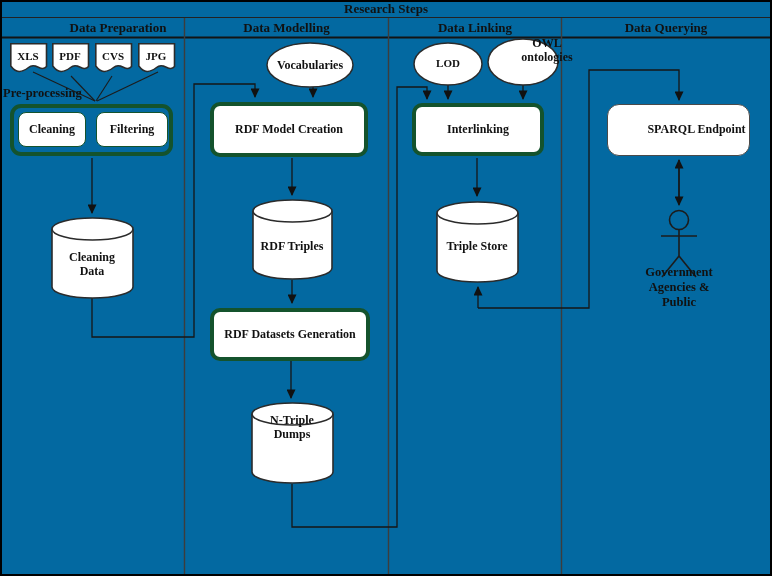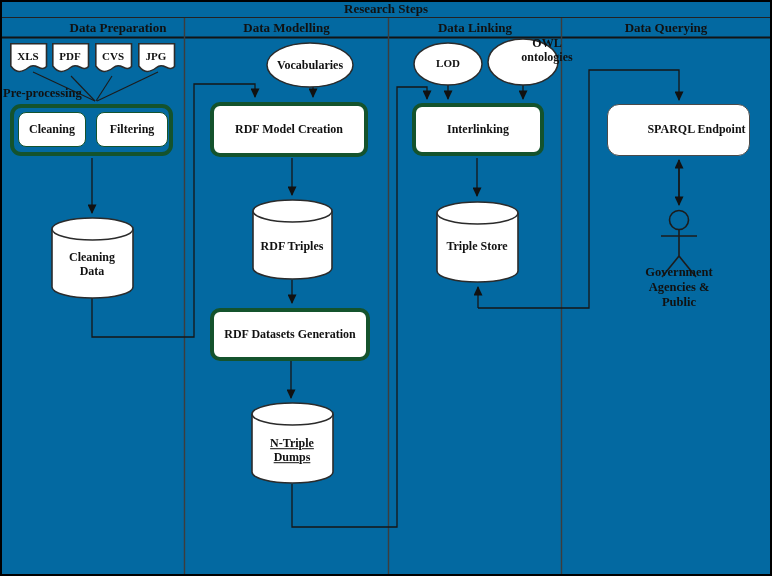--- a/index.html
+++ b/index.html
@@ -160,21 +160,21 @@
 Data</div>
 
   <div class="lbl" style="left:310px;top:65px;">Vocabularies</div>
   <div class="box" style="left:210px;top:102px;width:158px;height:55px;">
     <span>RDF Model Creation</span>
   </div>
   <div class="lbl" style="left:292px;top:246px;">RDF Triples</div>
   <div class="box" style="left:210px;top:308px;width:160px;height:53px;">
     <span>RDF Datasets Generation</span>
   </div>
-  <div class="lbl two" style="left:292px;top:451px;text-decoration:underline;">N-Triple
+  <div class="lbl two" style="left:292px;top:428px;">N-Triple
 Dumps</div>
 
   <div class="lbl lod" style="left:448px;top:64px;">LOD</div>
   <div class="lbl two" style="left:523px;top:51px;margin-left:24px;">OWL
 ontologies</div>
   <div class="box" style="left:412px;top:103px;width:132px;height:53px;">
     <span>Interlinking</span>
   </div>
   <div class="lbl" style="left:477px;top:246px;">Triple Store</div>
 

